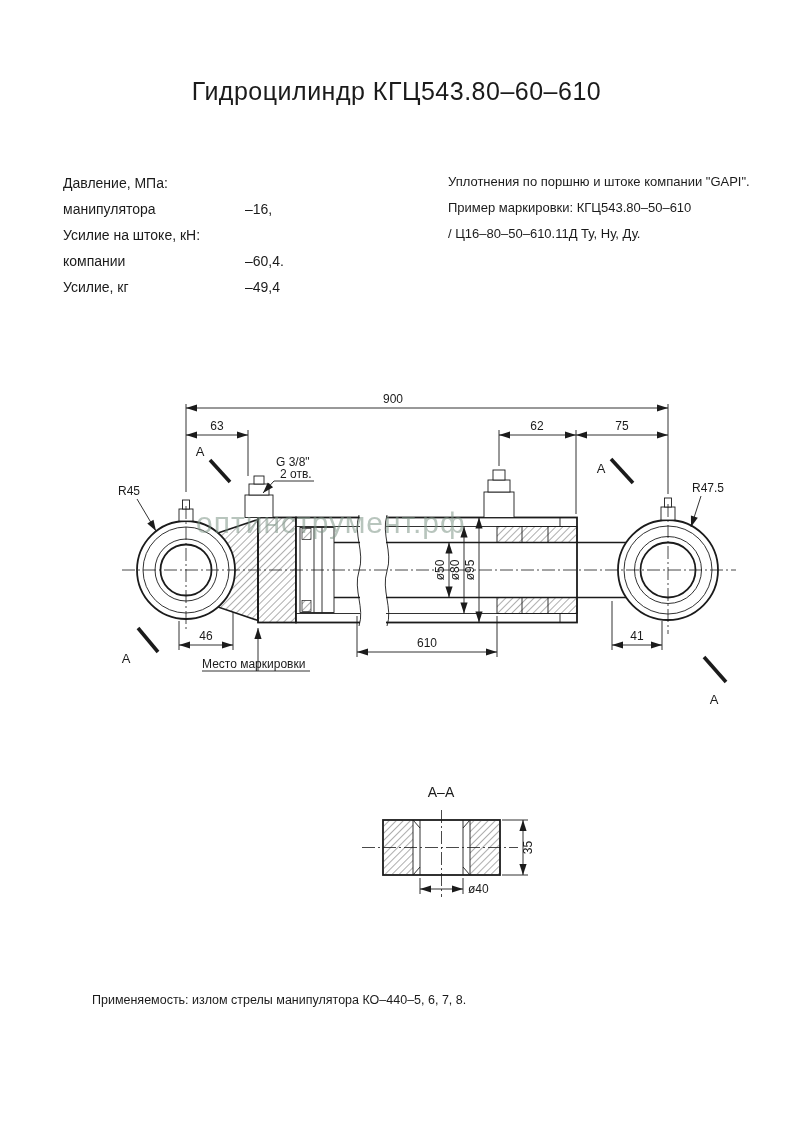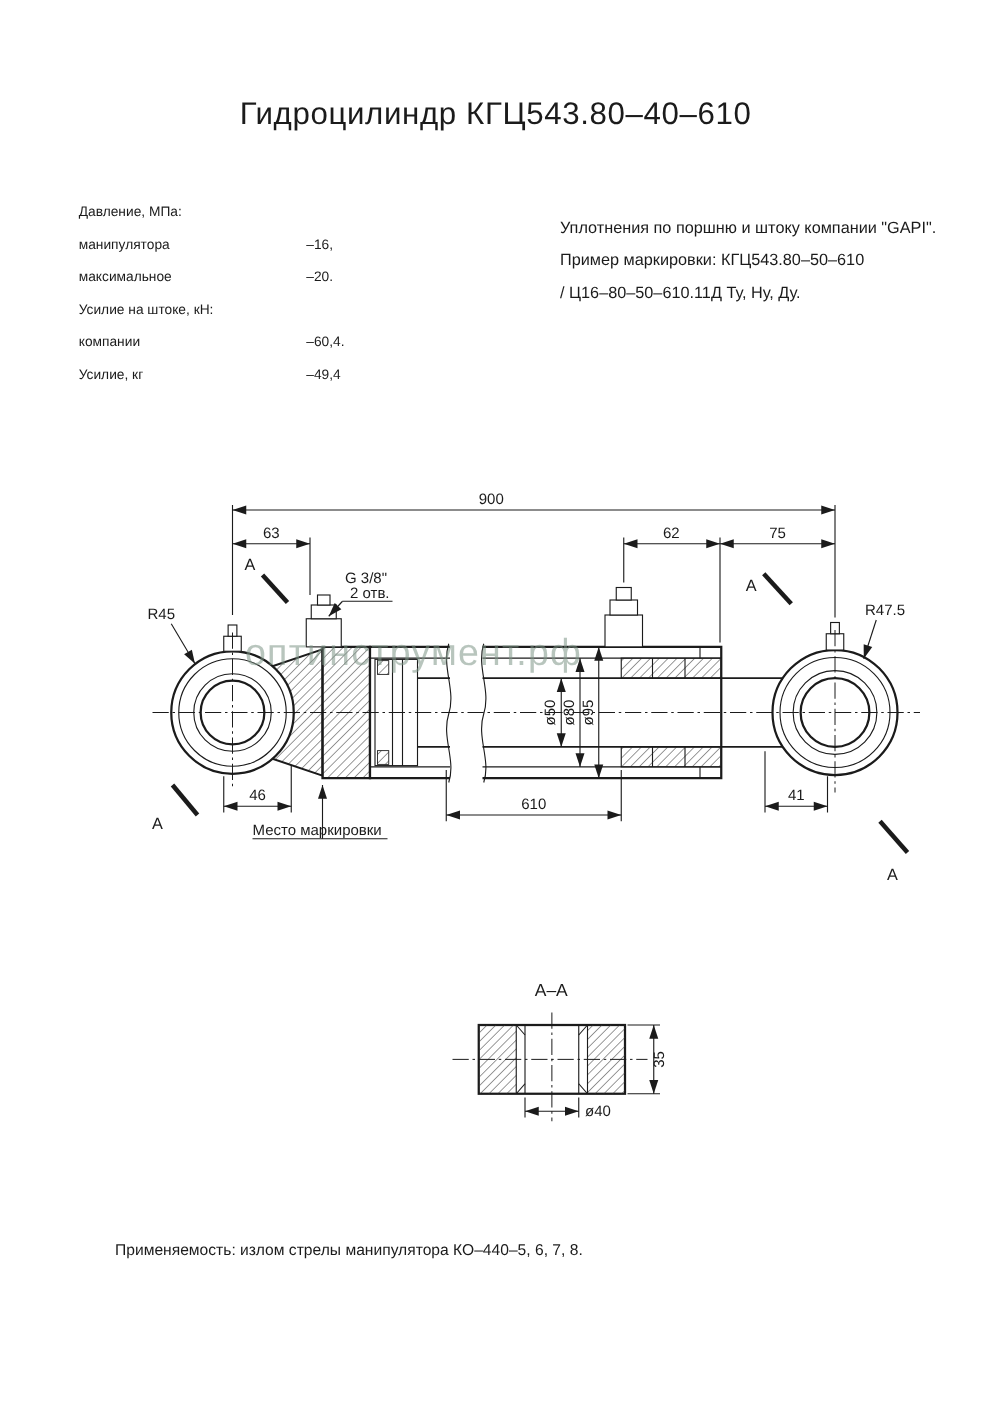--- a/index.html
+++ b/index.html
@@ -1,20 +1,20 @@
 <!DOCTYPE html>
 <html><head>
 <meta charset="utf-8">
 <style>
   *{box-sizing:border-box}
   html,body{margin:0;padding:0}
   body{width:793px;height:1123px;background:#fff;font-family:"Liberation Sans",sans-serif;color:#1b1b1b;position:relative}
   .page{position:absolute;inset:0;overflow:hidden;background:#fff}
   .title{position:absolute;top:77px;left:0;width:100%;text-align:center;font-size:25px;letter-spacing:.5px}
-  .specs{position:absolute;left:63px;top:157px;font-size:11px}
+  .specs{position:absolute;left:63px;top:170px;font-size:14px}
   .spec-row{display:flex;height:26px;line-height:26px}
   .spec-label{width:182px}
   .notes{position:absolute;left:448px;top:169px;font-size:13px;line-height:26px;width:330px}
   .watermark{position:absolute;left:196px;top:506px;font-size:30px;letter-spacing:1px;color:rgba(125,150,135,.55);z-index:3;white-space:nowrap}
   .footer{position:absolute;left:92px;top:993px;font-size:12.5px}
   svg.drawing{position:absolute;left:0;top:0;z-index:2}
   .thick{stroke:#1b1b1b;stroke-width:1.8;fill:none}
   .thin{stroke:#1b1b1b;stroke-width:.9;fill:none}
   .diml{stroke:#1b1b1b;stroke-width:.9;fill:none}
   .cl{stroke:#1b1b1b;stroke-width:.8;fill:none;stroke-dasharray:13 3 2 3}
@@ -23,51 +23,47 @@
   .hfill{fill:url(#h)}
   text{font-family:"Liberation Sans",sans-serif;font-size:12px;fill:#1b1b1b}
   text.big{font-size:14px}
   text.sl{font-size:13px}
 </style>
 </head>
 <body>
 
 <div class="page">
 
-  <div class="title">Гидроцилиндр КГЦ543.80–40–610</div>
+  <div class="title">Гидроцилиндр КГЦ543.80–60–610</div>
 
   <div class="specs">
     <div class="spec-row">
         <span class="spec-label">Давление, МПа:</span>
         <span class="spec-value"></span>
       </div>
     <div class="spec-row">
         <span class="spec-label">манипулятора</span>
         <span class="spec-value">–16,</span>
       </div>
     <div class="spec-row">
-        <span class="spec-label">максимальное</span>
-        <span class="spec-value">–20.</span>
-      </div>
-    <div class="spec-row">
         <span class="spec-label">Усилие на штоке, кН:</span>
         <span class="spec-value"></span>
       </div>
     <div class="spec-row">
         <span class="spec-label">компании</span>
         <span class="spec-value">–60,4.</span>
       </div>
     <div class="spec-row">
         <span class="spec-label">Усилие, кг</span>
         <span class="spec-value">–49,4</span>
       </div>
   </div>
 
   <div class="notes">
-    <div>Уплотнения по поршню и штоку компании "GAPI".</div>
+    <div>Уплотнения по поршню и штоке компании "GAPI".</div>
     <div>Пример маркировки: КГЦ543.80–50–610</div>
     <div>/  Ц16–80–50–610.11Д Ту, Ну, Ду.</div>
   </div>
 
   <svg class="drawing" width="793" height="1123" viewBox="0 0 793 1123">
     <defs>
       <pattern id="h" patternUnits="userSpaceOnUse" width="5" height="5" patternTransform="rotate(45)">
         <line x1="0" y1="0" x2="0" y2="5" stroke="#333" stroke-width="0.8"></line>
       </pattern>
       <marker id="arr" viewBox="0 0 12 9" refX="11.5" refY="4.5" markerWidth="12" markerHeight="9" orient="auto-start-reverse" markerUnits="userSpaceOnUse">

